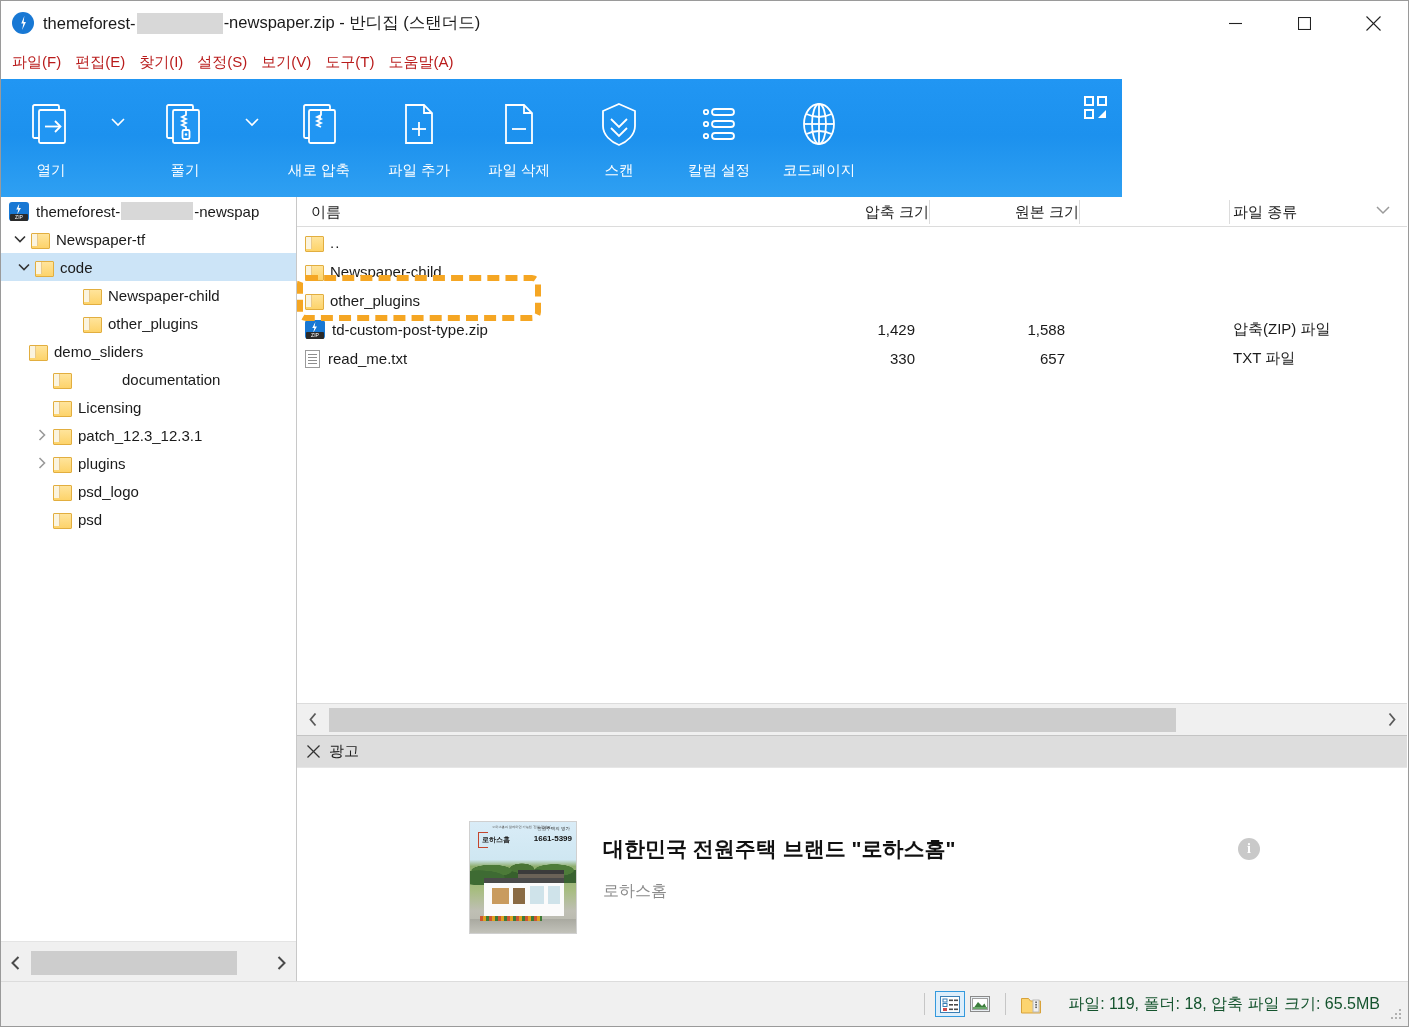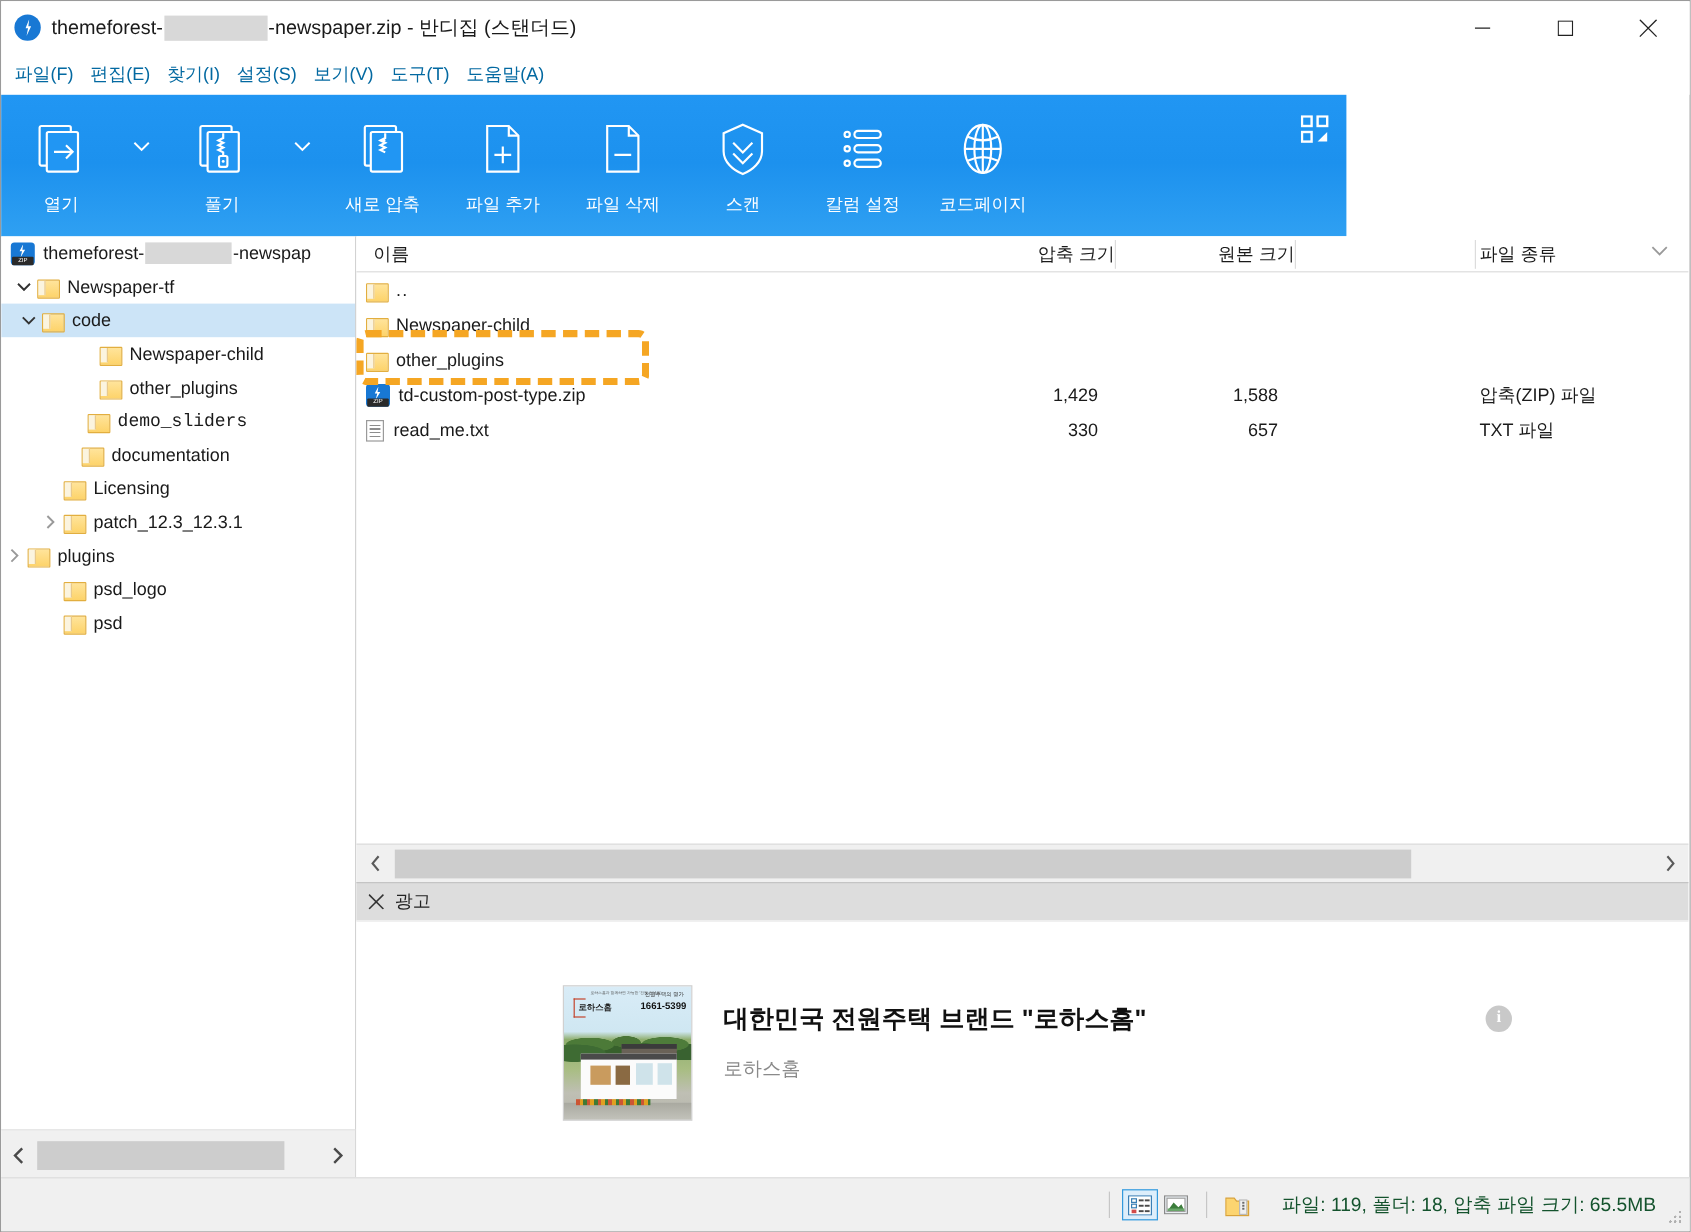--- a/index.html
+++ b/index.html
@@ -60,21 +60,21 @@
 
   
   .menubar {
     position: absolute; left: 0; top: 44px;
     width: 1407px; height: 34px;
     background: #ffffff;
     display: flex; align-items: center;
     padding-left: 11px;
   }
   .menu-item {
-    font-size: 15px; color: #0369a1;
+    font-size: 15px; color: #b91c1c;
     margin-right: 14px;
     white-space: nowrap;
   }
 
   
   .toolbar {
     position: absolute; left: 0; top: 78px;
     width: 1121px; height: 118px;
     background: linear-gradient(180deg, #2196f3 0%, #1c91ee 48%, #2fa0f2 100%);
     display: flex; align-items: center;
@@ -609,46 +609,46 @@
         <div class="tree-row" style="padding-left:82px;">
           <div class="folder-ic"></div>
           <span>Newspaper-child</span>
         </div>
 
         <div class="tree-row" style="padding-left:82px;">
           <div class="folder-ic"></div>
           <span>other_plugins</span>
         </div>
 
-        <div class="tree-row" style="padding-left:72px;font-family:Liberation Mono, monospace;">
+        <div class="tree-row" style="padding-left:28px;">
           <div class="folder-ic"></div>
           <span>demo_sliders</span>
         </div>
 
-        <div class="tree-row" style="padding-left:67px;">
+        <div class="tree-row" style="padding-left:52px;gap:44px;">
           <div class="folder-ic"></div>
           <span>documentation</span>
         </div>
 
         <div class="tree-row" style="padding-left:52px;">
           <div class="folder-ic"></div>
           <span>Licensing</span>
         </div>
 
         <div class="tree-row" style="padding-left:30px;">
           <div class="tw">
             <svg width="8" height="12" viewBox="0 0 8 12" fill="none" stroke="#9a9a9a" stroke-width="1.6">
                 <polyline points="1.5,1 6.5,6 1.5,11"></polyline>
               </svg>
           </div>
           <div class="folder-ic"></div>
           <span>patch_12.3_12.3.1</span>
         </div>
 
-        <div class="tree-row" style="">
+        <div class="tree-row" style="padding-left:30px;">
           <div class="tw">
             <svg width="8" height="12" viewBox="0 0 8 12" fill="none" stroke="#9a9a9a" stroke-width="1.6">
                 <polyline points="1.5,1 6.5,6 1.5,11"></polyline>
               </svg>
           </div>
           <div class="folder-ic"></div>
           <span>plugins</span>
         </div>
 
         <div class="tree-row" style="padding-left:52px;">

